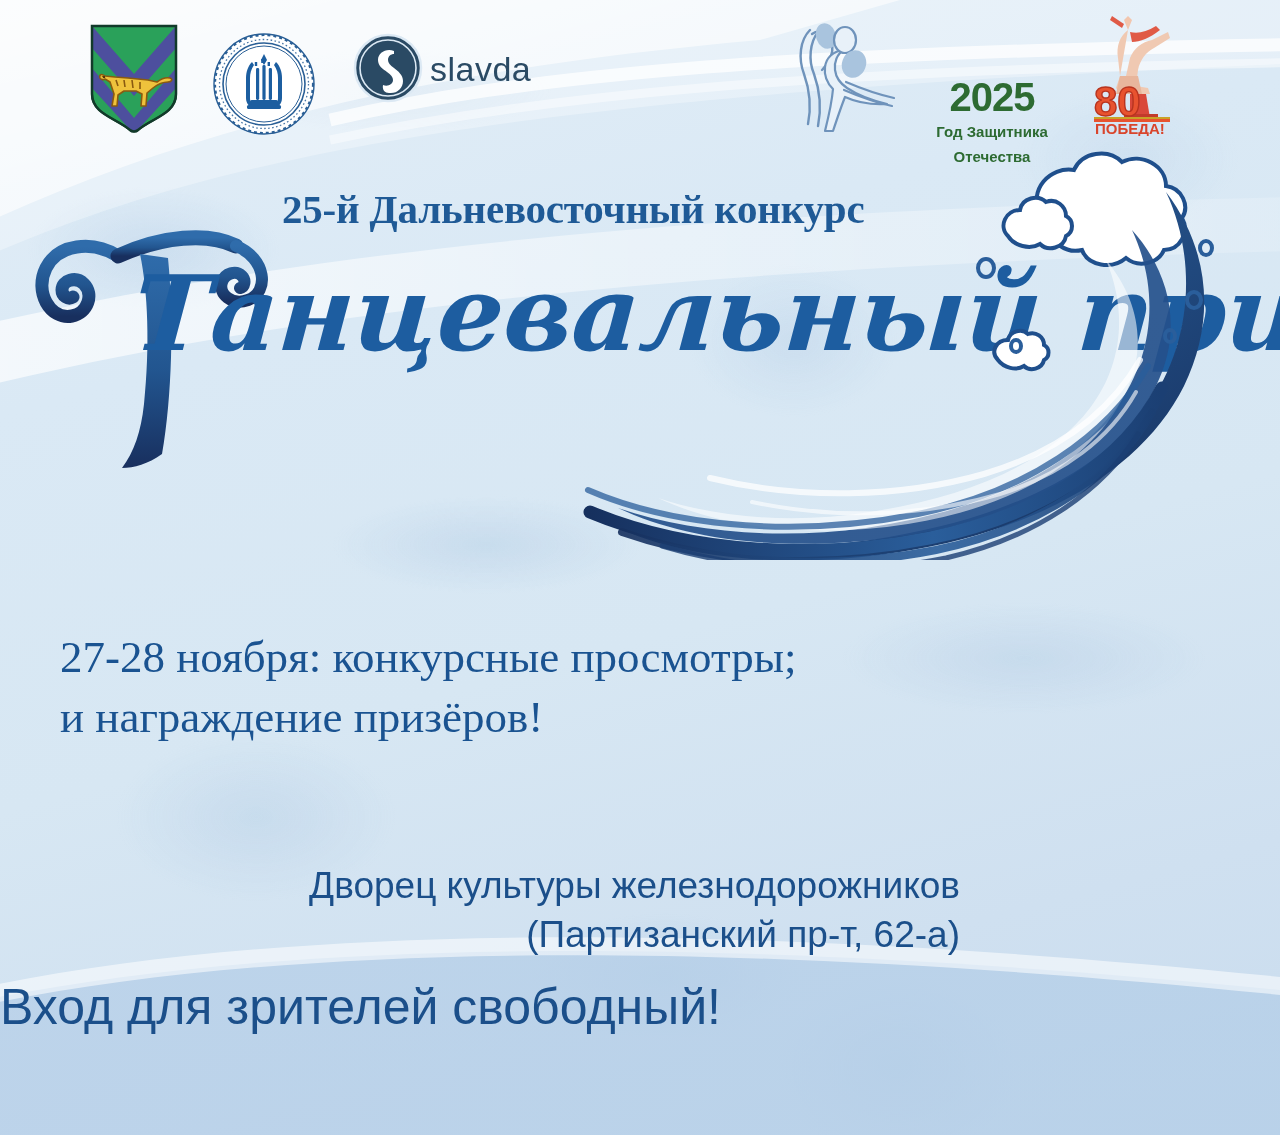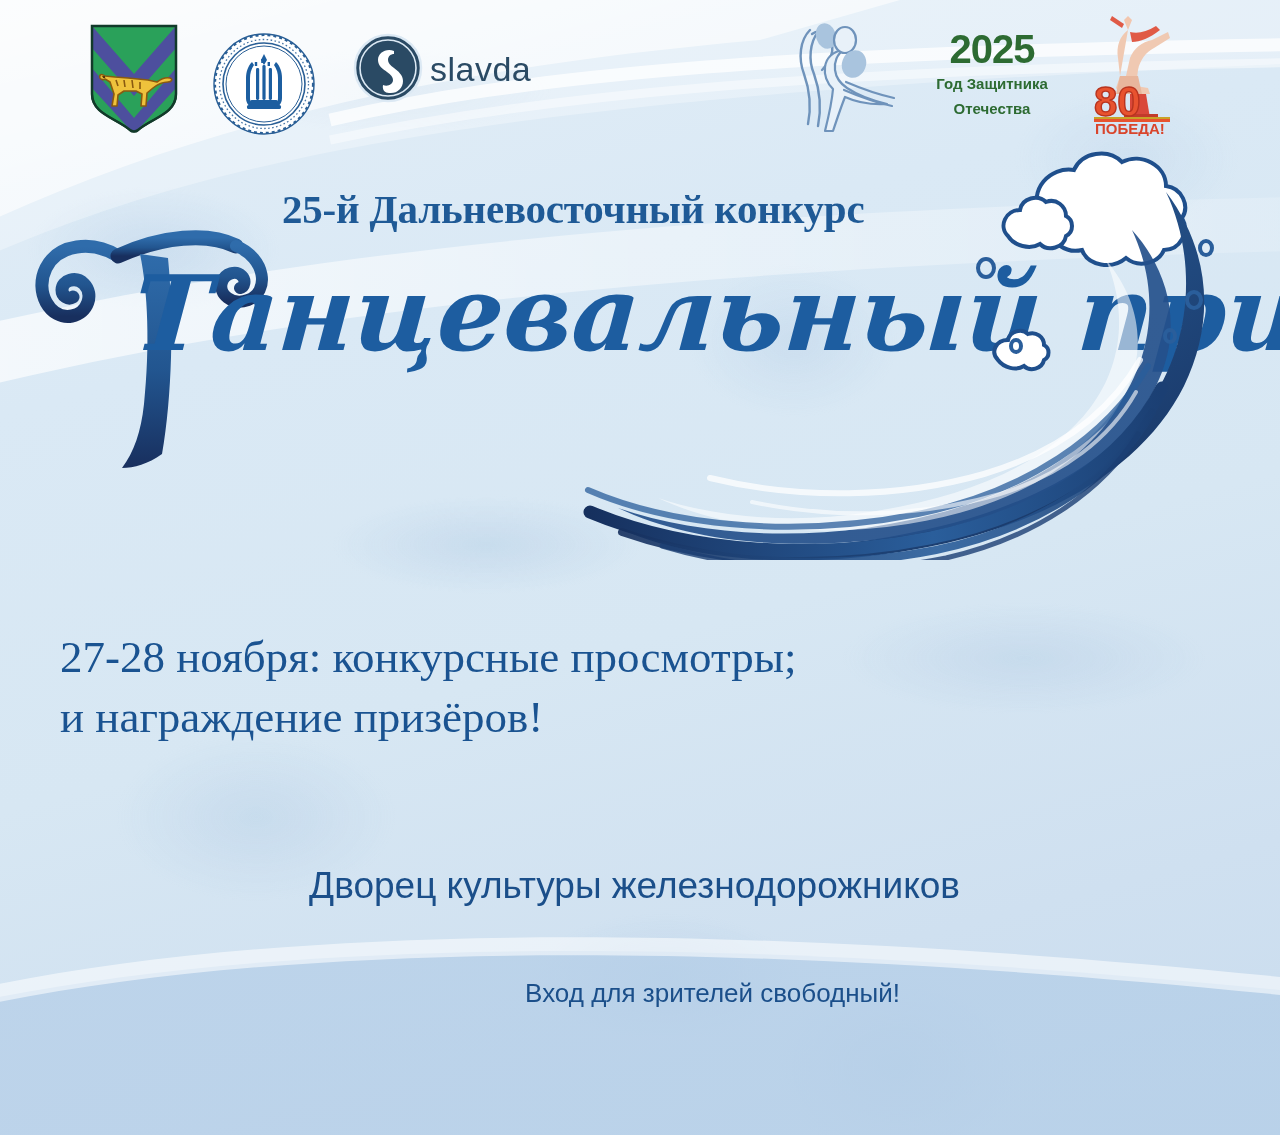--- a/index.html
+++ b/index.html
@@ -38,21 +38,21 @@
   #seal{left:212px;top:32px;width:104px;height:104px;}
   #slavda-mark{left:352px;top:32px;width:72px;height:72px;}
   #slavda-word{
     left:430px;top:50px;font-size:34px;color:#2a4a64;letter-spacing:.5px;
     font-family:"Liberation Sans", sans-serif;
   }
   #dancers{left:782px;top:12px;width:118px;height:122px;}
   #year2025{left:918px;top:30px;width:148px;height:92px;text-align:center;}
   #year2025 .yr{
     font-size:40px;font-weight:bold;color:#2d6b32;line-height:.95;
-    font-family:"Liberation Sans", sans-serif;letter-spacing:-1px;
+    font-family:"Liberation Sans", sans-serif;letter-spacing:-1px;margin-top:48px;
   }
   #year2025 .sub{
     font-size:15px;font-weight:bold;color:#2d6b32;line-height:1.12;margin-top:8px;
     font-family:"Liberation Sans", sans-serif;
   }
   #pobeda{left:1090px;top:14px;width:92px;height:122px;}
 
   
   .headline{
     position:absolute;left:282px;top:186px;width:760px;
@@ -85,21 +85,21 @@
   
   .venue{
     position:absolute;left:0;top:862px;width:960px;
     font-family:"Liberation Sans", sans-serif;
     font-size:37px;line-height:1.32;color:#1b4f8a;text-align:right;
   }
   .venue div{white-space:nowrap;}
   .admission{
     position:absolute;left:0;top:978px;width:900px;
     font-family:"Liberation Sans", sans-serif;
-    font-size:26px;color:#1b4f8a;text-align:right;white-space:nowrap;
+    font-size:50px;color:#1b4f8a;text-align:left;white-space:nowrap;
   }
 </style>
 </head>
 <body>
 
 <div id="poster">
 
   <div class="texture"></div>
 
   <svg class="bg-svg" viewBox="0 0 1280 1135">
@@ -319,17 +319,18 @@
     </g>
   </svg>
 
   <div class="dates">
     <div>27-28 ноября: конкурсные просмотры;</div>
     <div>и награждение призёров!</div>
   </div>
 
   <div class="venue">
     <div>Дворец культуры железнодорожников</div>
+    <div>(Партизанский пр-т, 62-а)</div>
   </div>
 
   <div class="admission">Вход для зрителей свободный!</div>
 
 </div>
 
 </body></html>

